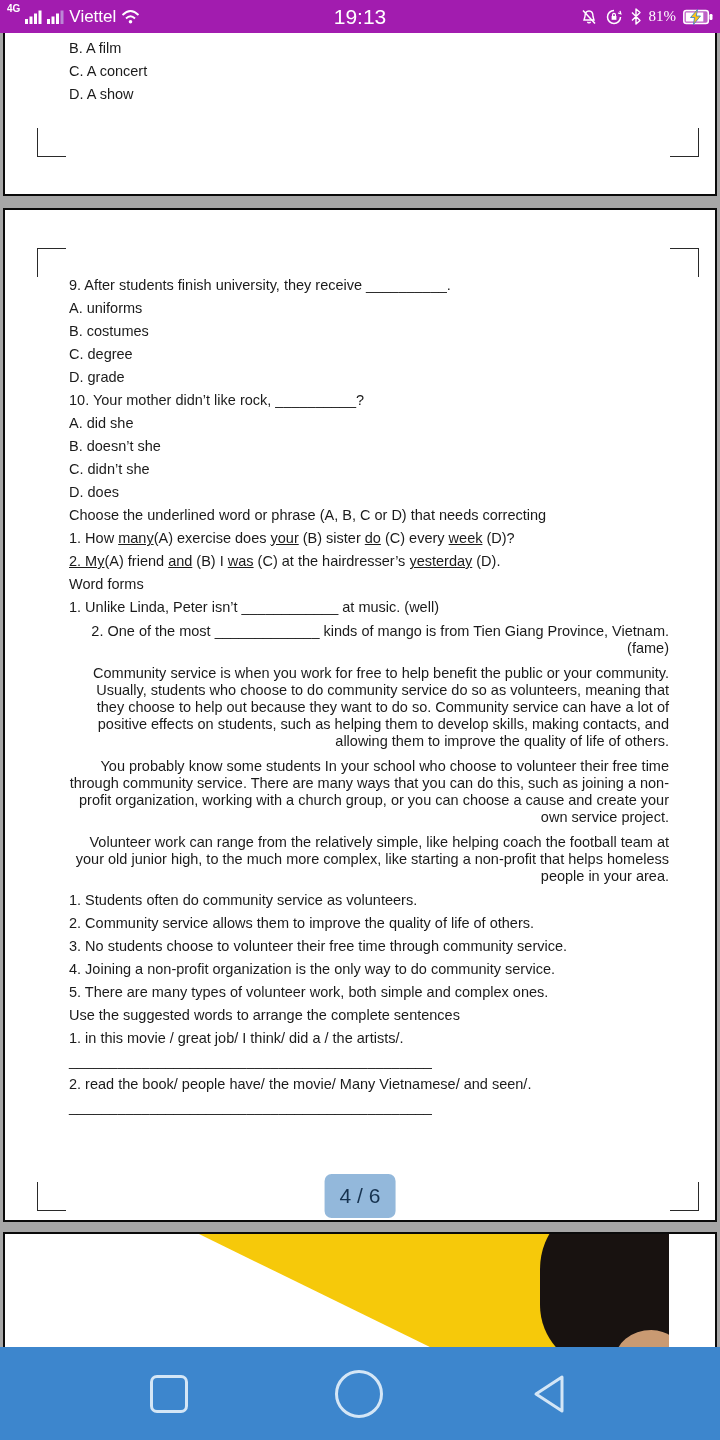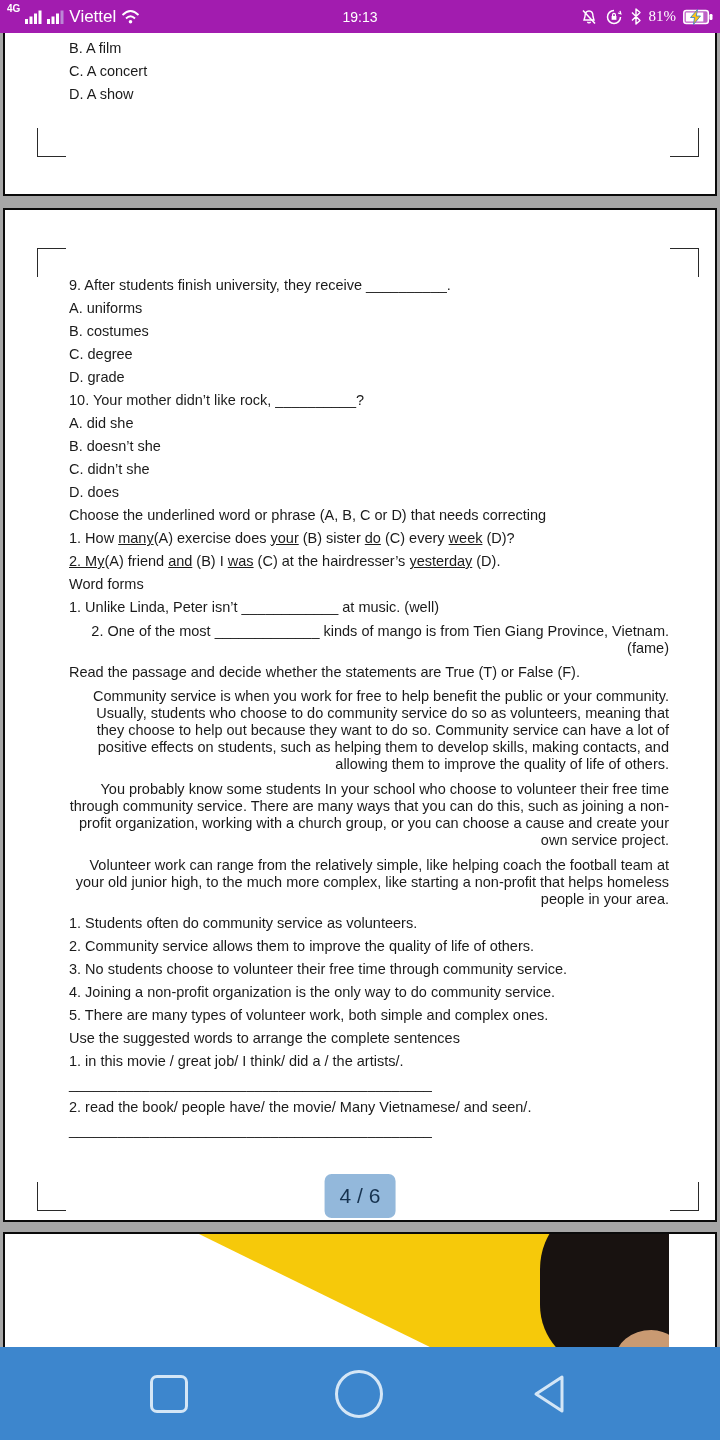--- a/index.html
+++ b/index.html
@@ -6,21 +6,21 @@
   .phone{position:relative;width:720px;height:1440px;background:#a6a6a6;overflow:hidden;
          font-family:"Liberation Sans",sans-serif;}
 
   
   .statusbar{position:absolute;top:0;left:0;width:720px;height:33px;background:#a21caf;
              color:#fff;z-index:20;}
   .sb-left{position:absolute;left:7px;top:0;height:33px;display:flex;align-items:center;gap:5px;}
   .sb-4g{font-size:10px;font-weight:bold;align-self:flex-start;margin-top:3px;letter-spacing:0;}
   .sb-carrier{font-size:17px;}
   .sb-time{position:absolute;left:50%;top:0;transform:translateX(-50%);height:33px;
-           display:flex;align-items:center;font-size:14px;}
+           display:flex;align-items:center;font-size:21px;}
   .sb-right{position:absolute;right:7px;top:0;height:33px;display:flex;align-items:center;gap:7px;}
   .sb-pct{font-size:15px;font-family:Liberation Serif, serif;}
   .sb-right svg, .sb-left svg{display:block;}
 
   
   .viewer{position:absolute;top:0;left:0;width:720px;height:1347px;}
   .page{position:absolute;left:3px;right:3px;background:#fff;border:2px solid #0a0a0a;box-sizing:border-box;}
   .page-prev{top:33px;height:163px;border-top:none;}
   .page-main{top:208px;height:1014px;}
   .page-next{top:1232px;height:115px;border-bottom:none;overflow:hidden;}
@@ -155,21 +155,20 @@
           <div class="line"><span>A. did she</span></div>
           <div class="line"><span>B. doesn’t she</span></div>
           <div class="line"><span>C. didn’t she</span></div>
           <div class="line"><span>D. does</span></div>
           <div class="line"><span>Choose the underlined word or phrase (A, B, C or D) that needs correcting</span></div>
           <div class="line"><span>1. How </span><span class="u">many</span><span>(A) exercise does </span><span class="u">your</span><span> (B) sister </span><span class="u">do</span><span> (C) every </span><span class="u">week</span><span> (D)?</span></div>
           <div class="line"><span class="u">2. My</span><span>(A) friend </span><span class="u">and</span><span> (B) I </span><span class="u">was</span><span> (C) at the hairdresser’s </span><span class="u">yesterday</span><span> (D).</span></div>
           <div class="line"><span>Word forms</span></div>
           <div class="line"><span>1. Unlike Linda, Peter isn’t ____________ at music. (well)</span></div>
           <div class="para"><span>2. One of the most _____________ kinds of mango is from Tien Giang Province, Vietnam. (fame)</span></div>
-          <div class="line"><span>Read the passage and decide whether the statements are True (T) or False (F).</span></div>
           <div class="para"><span>Community service is when you work for free to help benefit the public or your community. Usually, students who choose to do community service do so as volunteers, meaning that they choose to help out because they want to do so. Community service can have a lot of positive effects on students, such as helping them to develop skills, making contacts, and allowing them to improve the quality of life of others.</span></div>
           <div class="para"><span>You probably know some students In your school who choose to volunteer their free time through community service. There are many ways that you can do this, such as joining a non-profit organization, working with a church group, or you can choose a cause and create your own service project.</span></div>
           <div class="para"><span>Volunteer work can range from the relatively simple, like helping coach the football team at your old junior high, to the much more complex, like starting a non-profit that helps homeless people in your area.</span></div>
           <div class="line"><span>1. Students often do community service as volunteers.</span></div>
           <div class="line"><span>2. Community service allows them to improve the quality of life of others.</span></div>
           <div class="line"><span>3. No students choose to volunteer their free time through community service.</span></div>
           <div class="line"><span>4. Joining a non-profit organization is the only way to do community service.</span></div>
           <div class="line"><span>5. There are many types of volunteer work, both simple and complex ones.</span></div>
           <div class="line"><span>Use the suggested words to arrange the complete sentences</span></div>
           <div class="line"><span>1. in this movie / great job/ I think/ did a / the artists/.</span></div>

